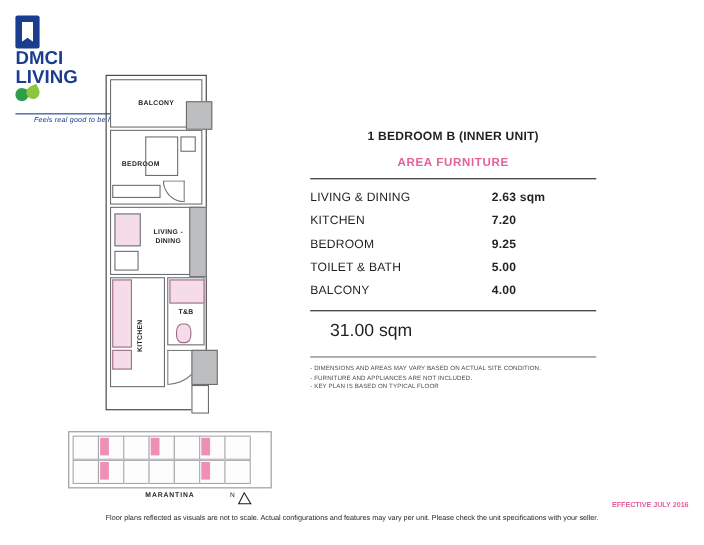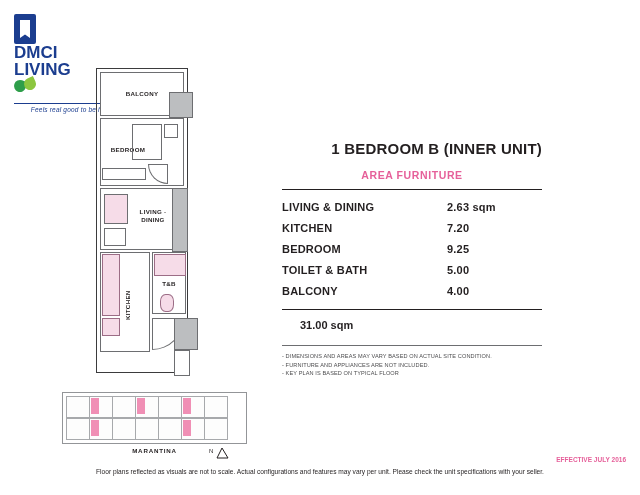--- a/index.html
+++ b/index.html
@@ -49,36 +49,35 @@
   }
   .brand-flower .p1 { transform:translateX(-50%) rotate(-32deg) scale(.95); opacity:.85;}
   .brand-flower .p2 { transform:translateX(-50%) rotate(8deg) scale(1.05); background:#e05a90;}
   .brand-flower .p3 { transform:translateX(-50%) rotate(42deg) scale(.8); background:#f3a0c0;}
   .brand-name { font-size:20px; letter-spacing:4px; color:#58585b; font-family:"Liberation Serif", serif; }
   .brand-sub { font-size:8px; letter-spacing:7px; color:#9a9a9d; margin-top:1px; }
 
   
   .panel { position:absolute; left:282px; top:118px; width:260px; }
   .unit-title {
-    text-align:right; font-size:15px; font-weight:bold; color:#231f20;
+    text-align:center; font-size:11px; font-weight:bold; color:#231f20;
     letter-spacing:.2px;
-    margin-top:22px;
   }
   .alloc-title {
     text-align:center; font-size:10.5px; font-weight:bold; color:#e6609a;
     letter-spacing:.6px; margin-top:12px;
   }
   .rule { border-top:1px solid #231f20; margin-top:8px; }
   .rule.thin { border-top:1px solid #6d6e71; }
   .alloc-table { width:100%; border-collapse:collapse; margin-top:6px; }
-  .alloc-table td { font-size:11px; padding:4.5px 0; font-weight:bold; letter-spacing:.2px; }
+  .alloc-table td { font-size:11px; padding:4.5px 0; font-weight:normal; letter-spacing:.2px; }
   .alloc-table td.val { text-align:left; width:95px; font-weight:bold; }
   .gross-row { display:flex; align-items:baseline; margin-top:9px; }
   .gross-label { font-size:11px; font-weight:bold; color:#e6609a; letter-spacing:.2px; }
-  .gross-value { font-size:11px; font-weight:bold; color:#231f20; margin-left:18px; }
+  .gross-value { font-size:16px; font-weight:normal; color:#231f20; margin-left:18px; }
   .notes { margin-top:26px; font-size:5.6px; color:#4d4d4f; line-height:1.55; letter-spacing:.1px;}
 
   
   .plan { position:absolute; left:88px; top:68px; width:130px; height:310px; }
   .plan .wall { position:absolute; box-sizing:border-box; border:1.6px solid #3b3b3d; }
   .plan .thinwall { position:absolute; box-sizing:border-box; border:1px solid #6d6e71; }
   .plan .lbl {
     position:absolute; font-size:6.2px; font-weight:bold; color:#231f20;
     letter-spacing:.3px; text-align:center; line-height:1.25;
   }

